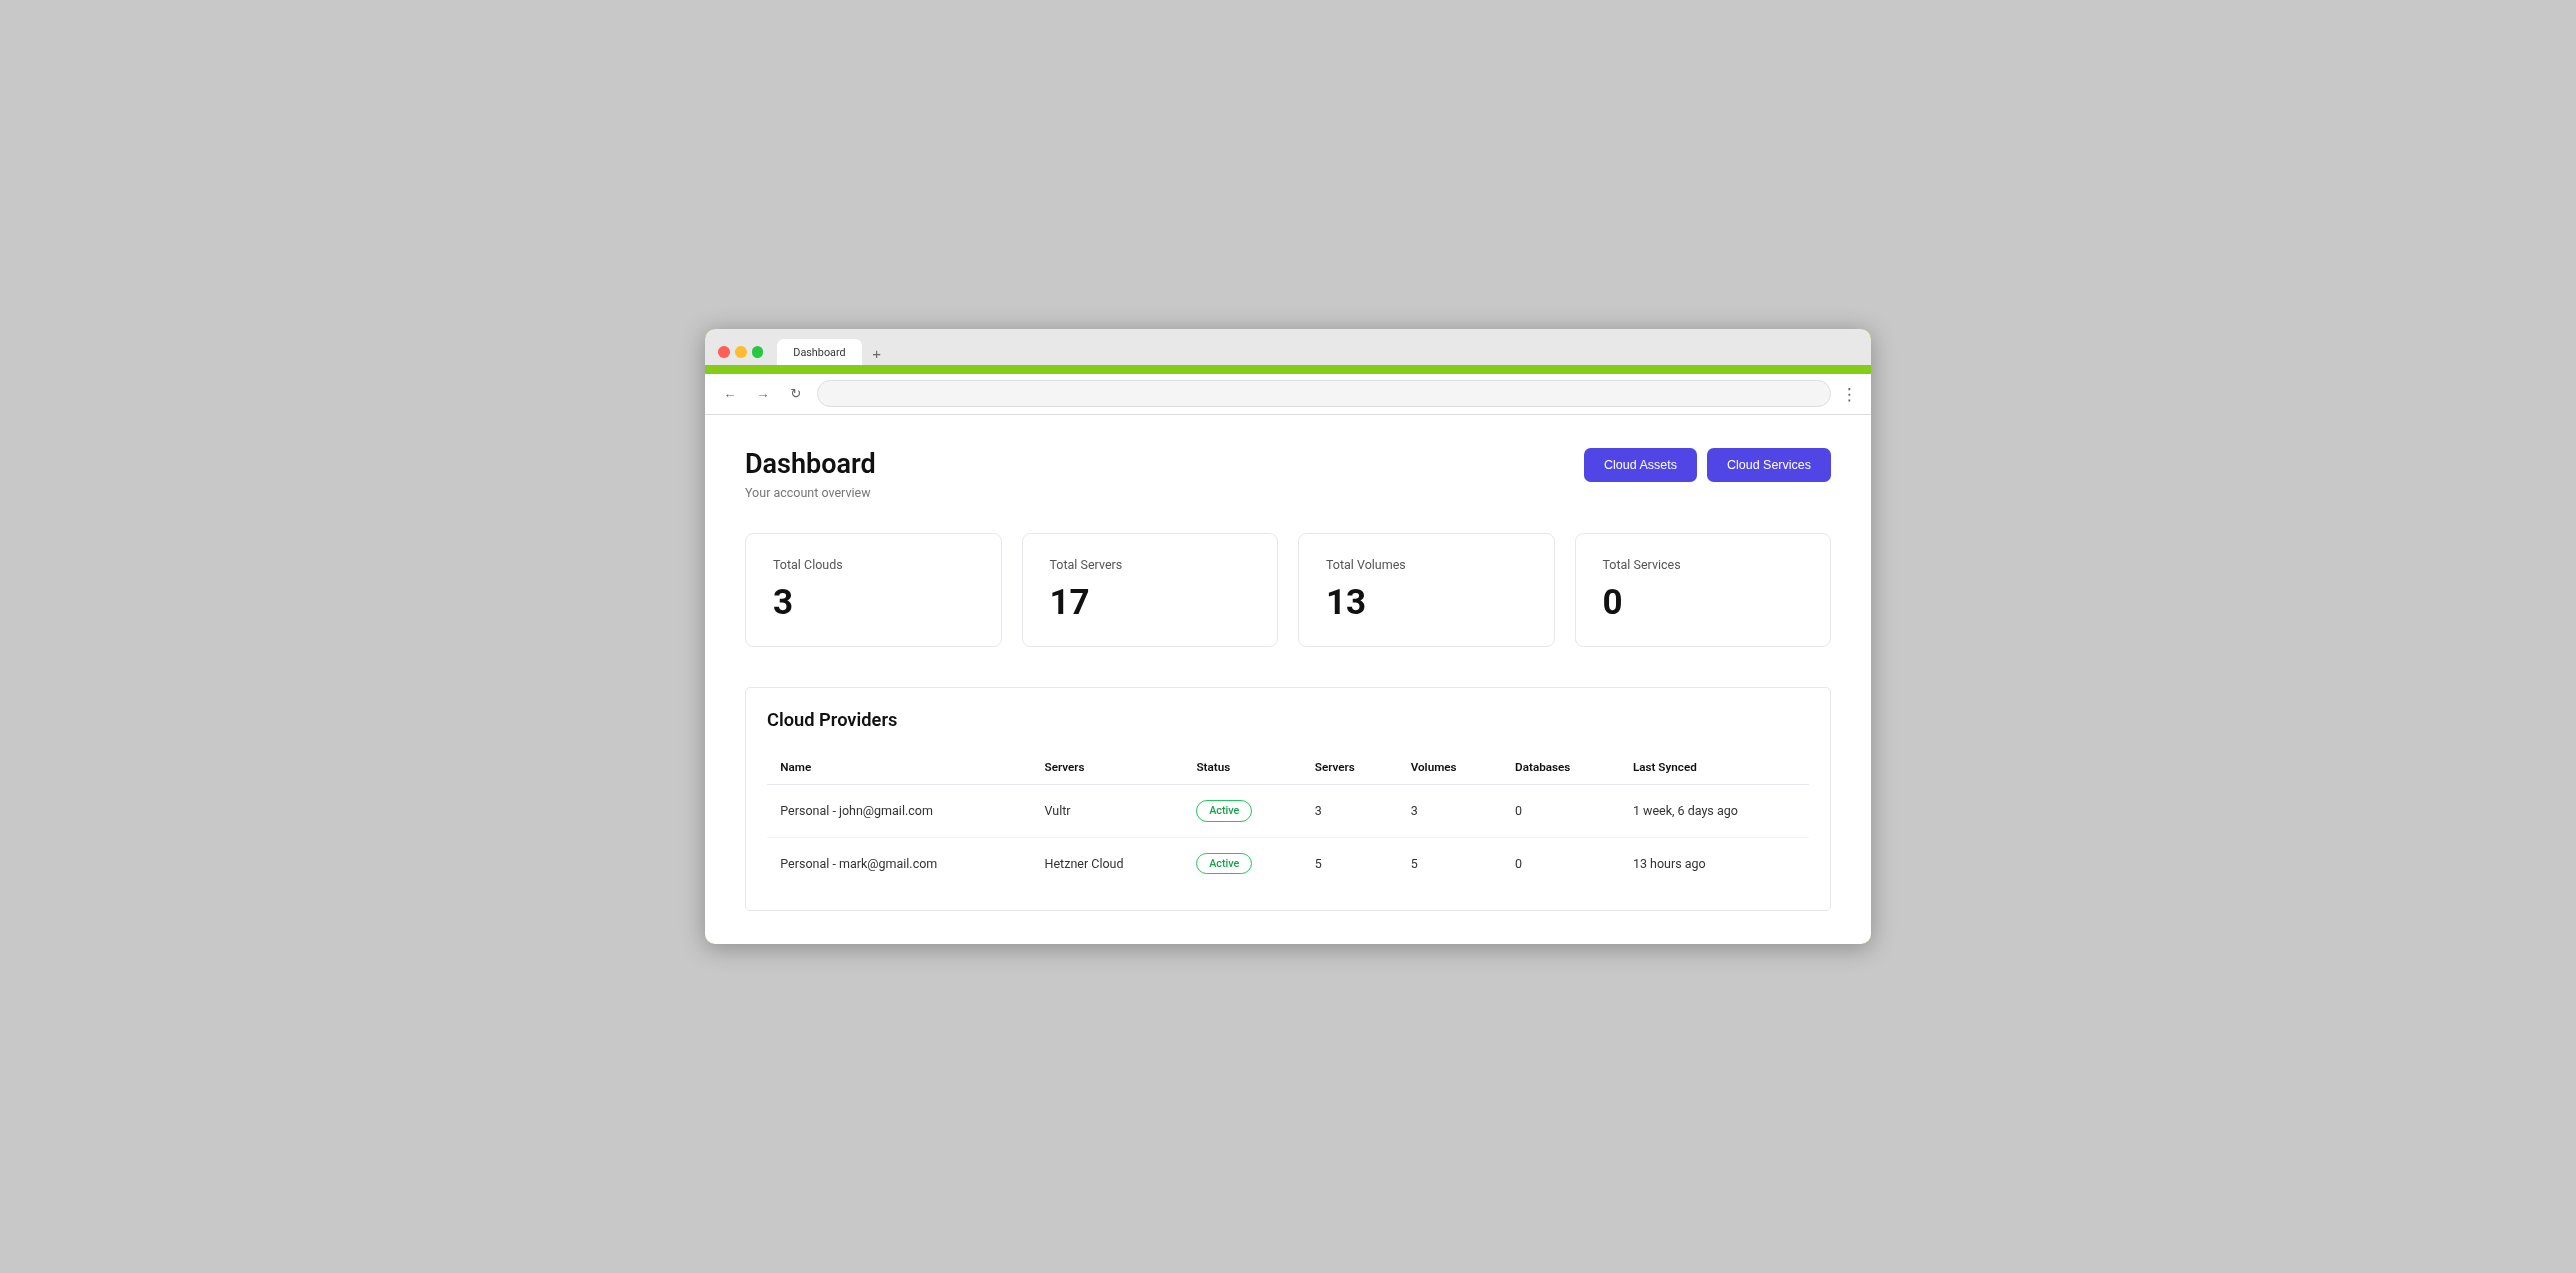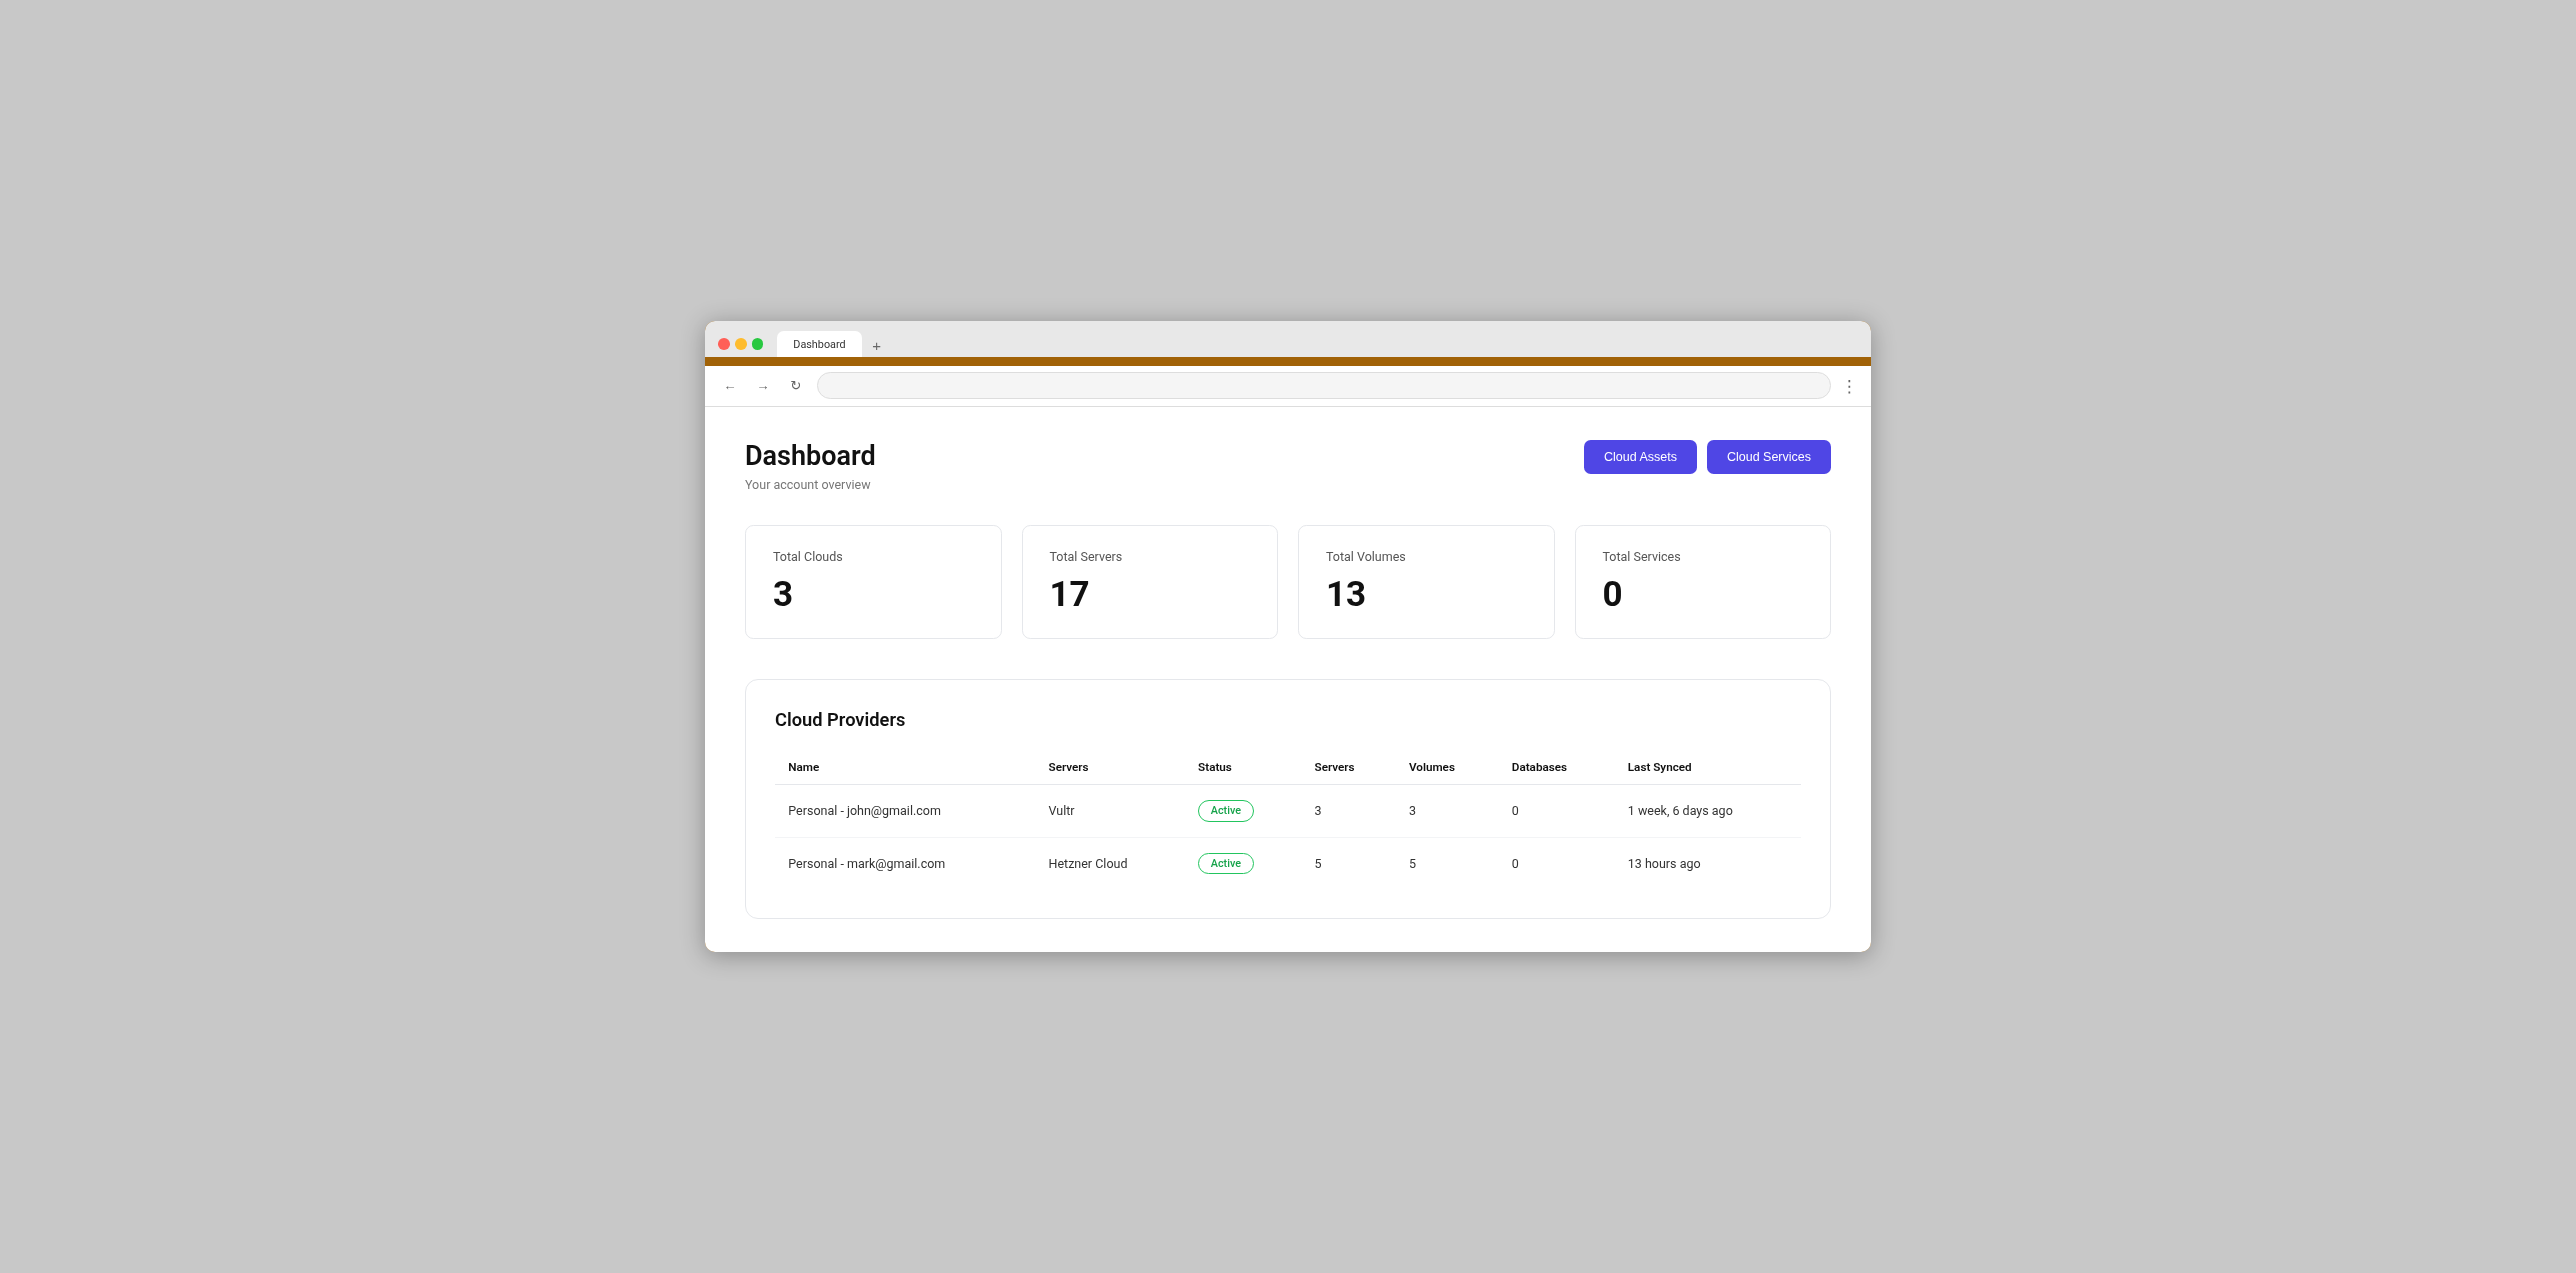--- a/index.html
+++ b/index.html
@@ -9,21 +9,21 @@
       display: flex;
       justify-content: center;
       align-items: center;
       min-height: 100vh;
       padding: 16.7px;
     }
 
     .browser-window {
       width: 100%;
       max-width: 1166px;
-      background: #a16207;
+      background: #84cc16;
       border-radius: 10px;
       box-shadow: 0 3.3px 25px rgba(0,0,0,0.3);
       overflow: hidden;
     }
 
     .browser-chrome {
       background: #e8e8e8;
       padding: 10px 13.3px 0;
     }
 
@@ -176,23 +176,23 @@
 
     .section-title {
       font-size: 18.3px;
       font-weight: 600;
       color: #111;
       margin-bottom: 20px;
     }
 
     .providers-section {
       border: 0.8px solid #e5e7eb;
-      border-radius: 13px;
+      border-radius: 5px;
       overflow: hidden;
-      padding: 29px;
+      padding: 21px;
     }
 
     table {
       width: 100%;
       border-collapse: collapse;
     }
 
     thead th {
       text-align: left;
       font-size: 11.7px;

